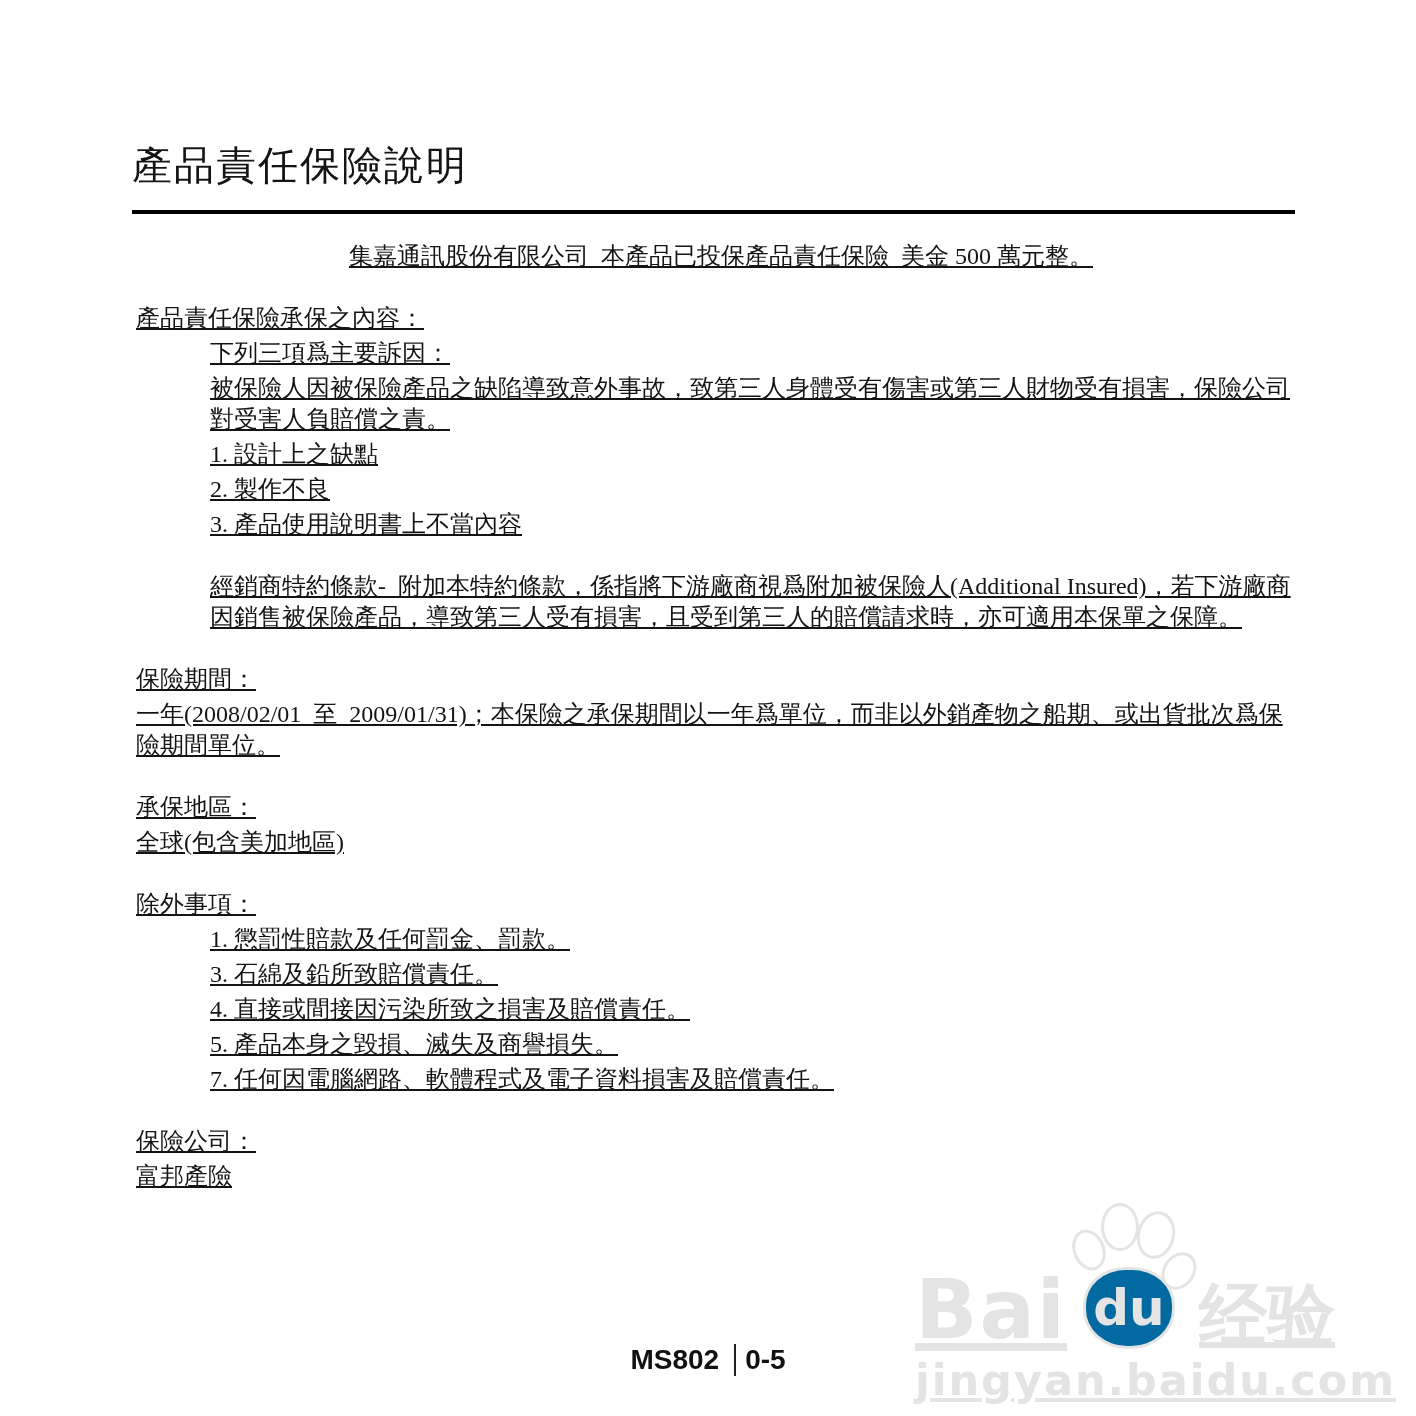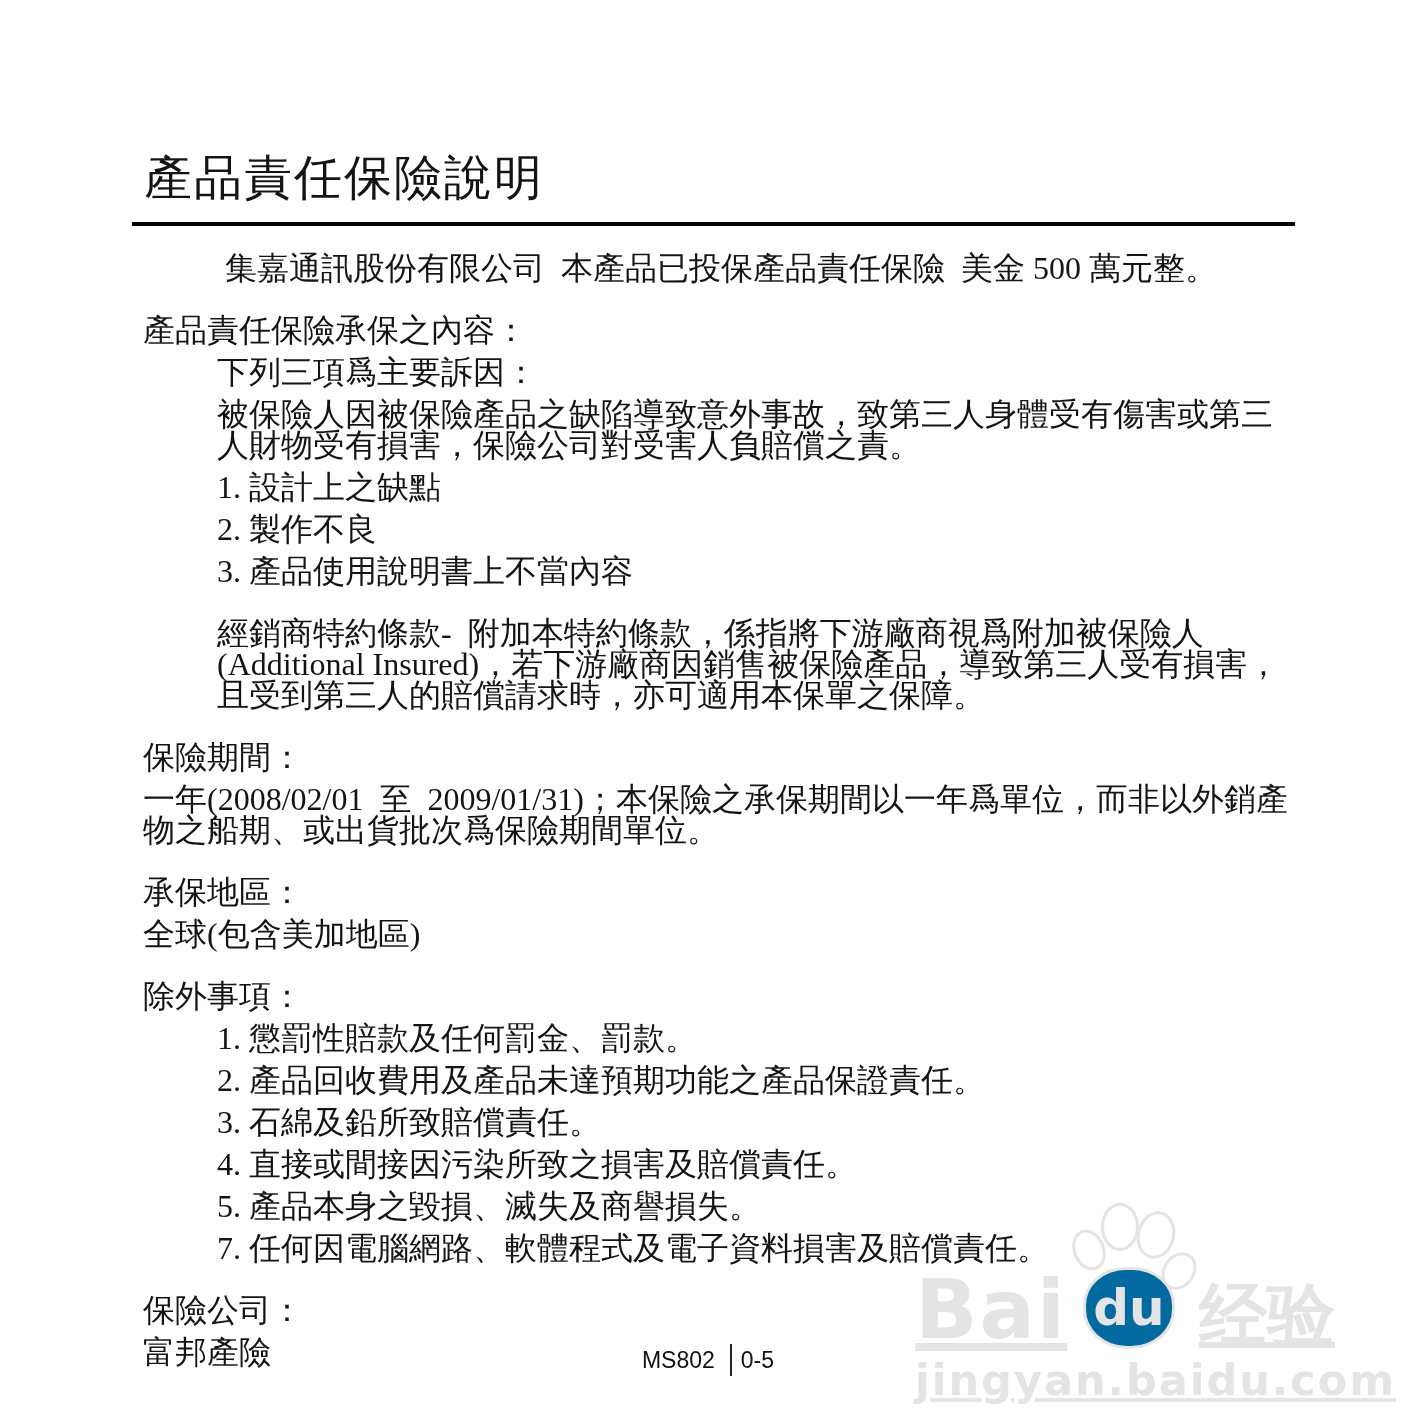--- a/index.html
+++ b/index.html
@@ -12,33 +12,33 @@
     font-family: "Liberation Serif", "DejaVu Serif", serif;
     color: #141414;
   }
   .content {
     position: absolute;
     left: 132px;
     top: 138px;
     width: 1178px;
   }
   .doc-title {
-    margin: 12px;
-    font-size: 48px;
+    margin: 0;
+    font-size: 40px;
     font-weight: 400;
     line-height: 56px;
     letter-spacing: 2px;
   }
   .rule {
     height: 4px;
     background: #000000;
     width: 1163px;
     margin-top: 16px;
   }
-  p { margin: 11px; font-size: 32px; line-height: 31px; }
+  p { margin: 4px; font-size: 24px; line-height: 31px; text-decoration: underline; }
   .insured-line {
     margin-top: 27px;
     text-align: center;
     white-space: pre-wrap;
   }
   .block { margin-top: 31px; }
   .indent { margin-left: 74px; }
   .prewrap { white-space: pre-wrap; }
 
   
@@ -81,22 +81,23 @@
   
   .footer {
     position: absolute;
     top: 1344px;
     left: 0;
     width: 100%;
     display: flex;
     justify-content: center;
     align-items: center;
     font-family: "Liberation Sans", "DejaVu Sans", sans-serif;
-    font-size: 23px;
+    font-size: 28px;
     color: #111111;
+    font-weight: bold;
   }
   .footer .bar {
     display: inline-block;
     width: 2px;
     height: 32px;
     background: #222222;
     margin: 0 9px 0 15px;
   }
 </style>
 </head>
@@ -122,21 +123,20 @@
 
     <p class="block">保險期間：</p>
     <p class="prewrap">一年(2008/02/01  至  2009/01/31)；本保險之承保期間以一年爲單位，而非以外銷產物之船期、或出貨批次爲保險期間單位。</p>
 
     <p class="block">承保地區：</p>
     <p>全球(包含美加地區)</p>
 
     <p class="block">除外事項：</p>
     <div class="indent">
       <p>1. 懲罰性賠款及任何罰金、罰款。</p>
-      <p>2. 產品回收費用及產品未達預期功能之產品保證責任。</p>
       <p>3. 石綿及鉛所致賠償責任。</p>
       <p>4. 直接或間接因污染所致之損害及賠償責任。</p>
       <p>5. 產品本身之毀損、滅失及商譽損失。</p>
       <p>7. 任何因電腦網路、軟體程式及電子資料損害及賠償責任。</p>
     </div>
 
     <p class="block">保險公司：</p>
     <p>富邦產險</p>
 
   </div>

